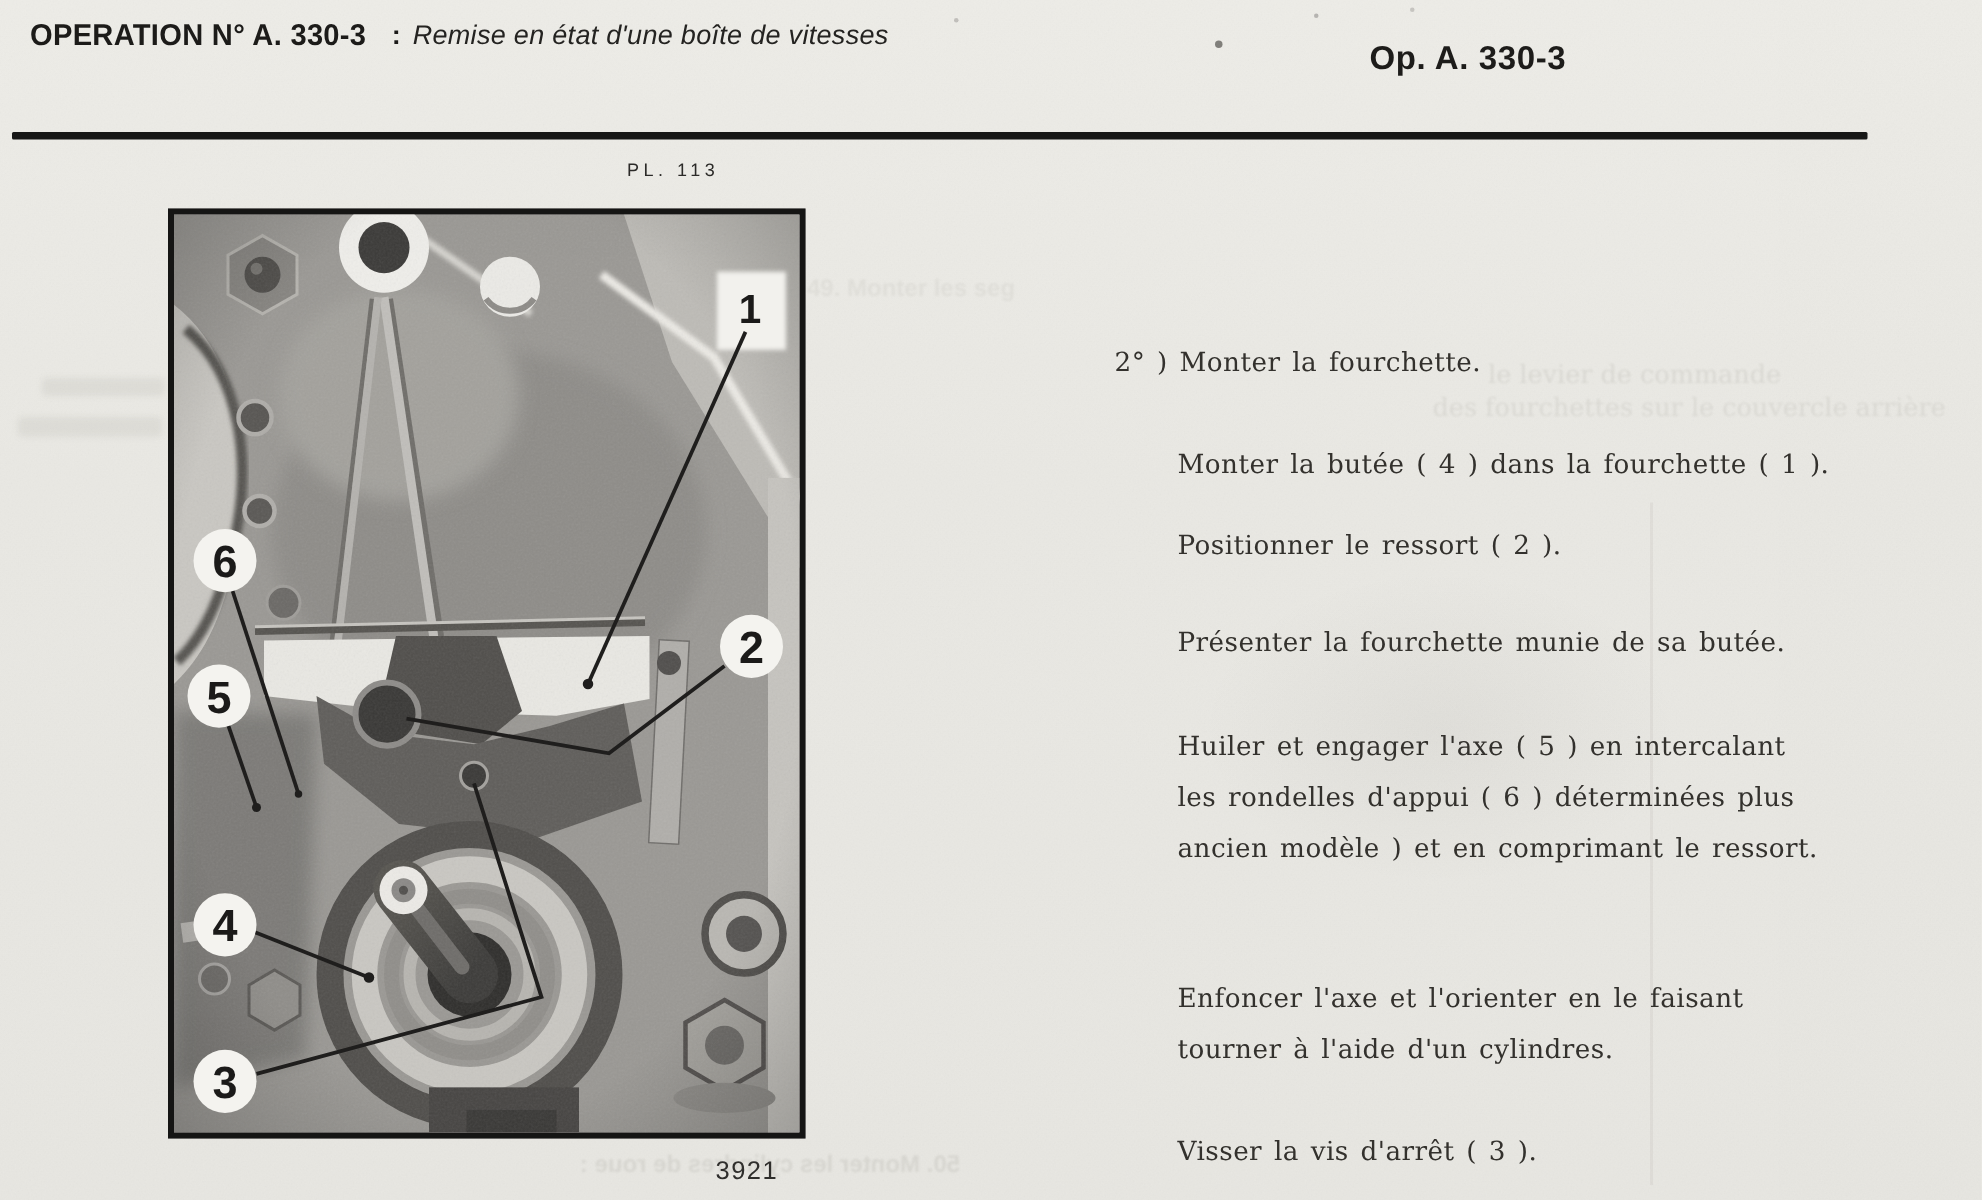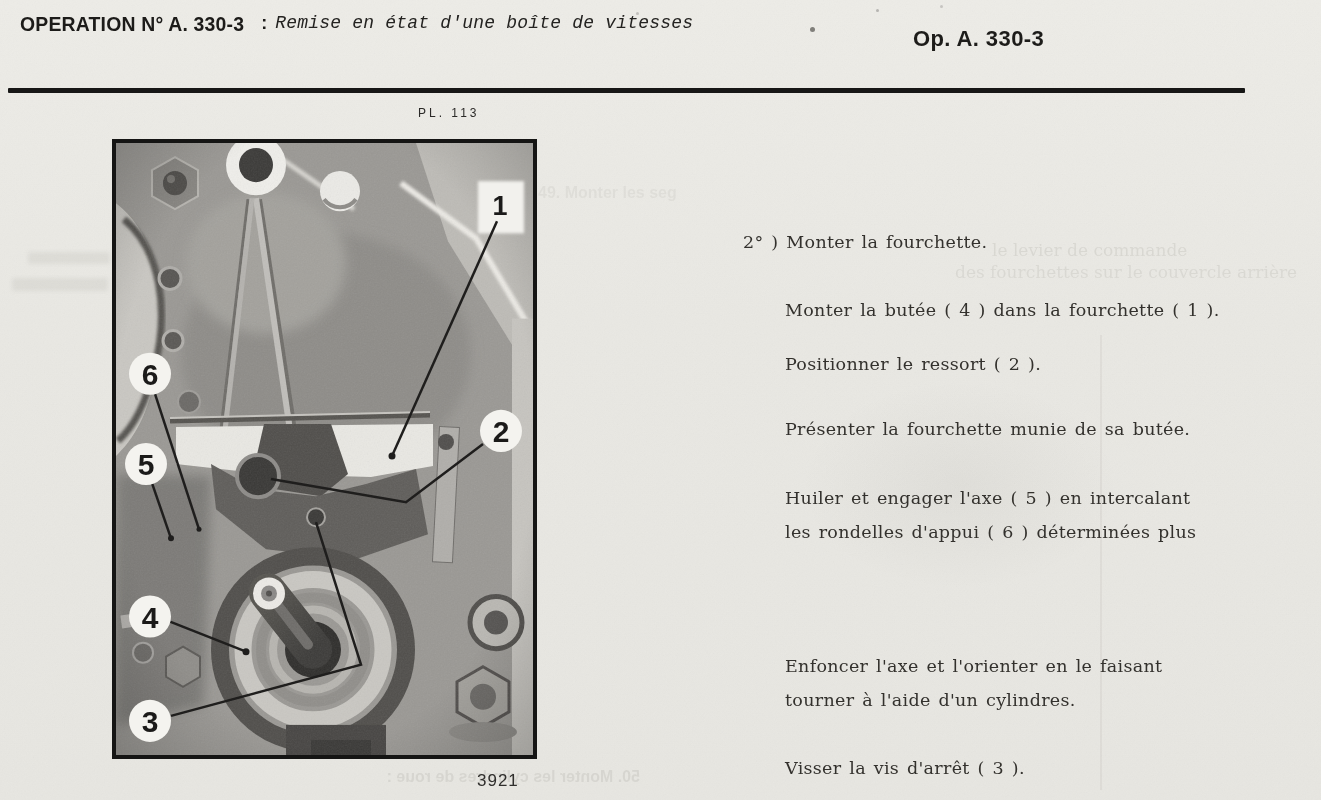--- a/index.html
+++ b/index.html
@@ -11,21 +11,21 @@
       repeating-linear-gradient(90deg,rgba(0,0,0,0.012) 0 3px,rgba(255,255,255,0.01) 3px 7px);
     font-family:"Liberation Sans",sans-serif;
     -webkit-font-smoothing:antialiased;
   }
   .abs{position:absolute;}
   
   .header-row{left:20px;top:13px;display:flex;align-items:flex-start;white-space:nowrap;}
   .op-label{font-family:"Liberation Sans",sans-serif;font-weight:bold;font-size:20px;
     letter-spacing:0.2px;color:#1c1b19;transform:scaleX(0.97);transform-origin:left;}
   .op-sep{font-weight:bold;font-size:18px;color:#1c1b19;margin:0 8px 0 10px;}
-  .op-title{font-family:Liberation Mono, monospace;font-style:italic;font-size:18px;color:#242321;
+  .op-title{font-family:Liberation Sans, sans-serif;font-style:italic;font-size:18px;color:#242321;
     letter-spacing:0.2px;}
   .op-ref{left:913px;top:26px;font-weight:bold;font-size:22px;color:#1d1c1a;letter-spacing:0.4px;}
   .rule{left:8px;top:88px;width:1237px;height:5px;background:#171716;border-radius:1px;}
   
   .plate-label{left:418px;top:106px;font-size:12px;letter-spacing:3px;color:#2b2a28;}
   .photo-frame{left:112px;top:139px;width:417px;height:612px;border:4px solid #151514;
     box-sizing:content-box;background:#9a9894;}
   .photo-frame svg{display:block;}
   .photo-ref{left:477px;top:771px;font-size:17px;color:#2f2e2c;letter-spacing:1px;}
   
@@ -248,20 +248,21 @@
   </div>
   <div class="blk b2">
     <div class="line">Positionner le ressort ( 2 ).</div>
   </div>
   <div class="blk b3">
     <div class="line">Présenter la fourchette munie de sa butée.</div>
   </div>
   <div class="blk b4">
     <div class="line">Huiler et engager l'axe ( 5 ) en intercalant</div>
     <div class="line">les rondelles d'appui ( 6 ) déterminées plus</div>
+    <div class="line">ancien modèle ) et en comprimant le ressort.</div>
   </div>
   <div class="blk b5">
     <div class="line">Enfoncer l'axe et l'orienter en le faisant</div>
     <div class="line">tourner à l'aide d'un cylindres.</div>
   </div>
   <div class="blk b6">
     <div class="line">Visser la vis d'arrêt ( 3 ).</div>
   </div>
 </div>
 

